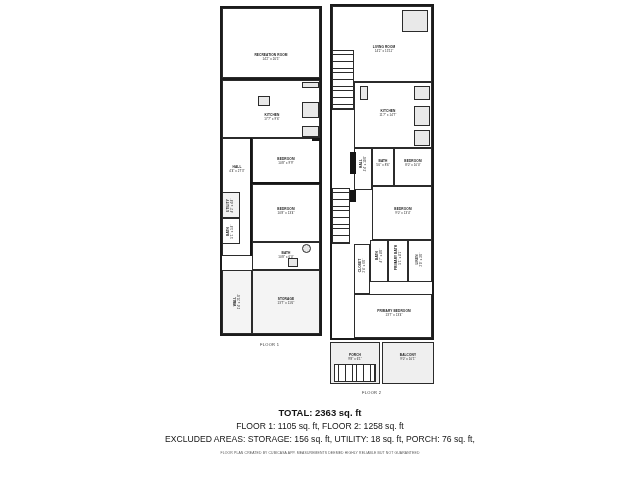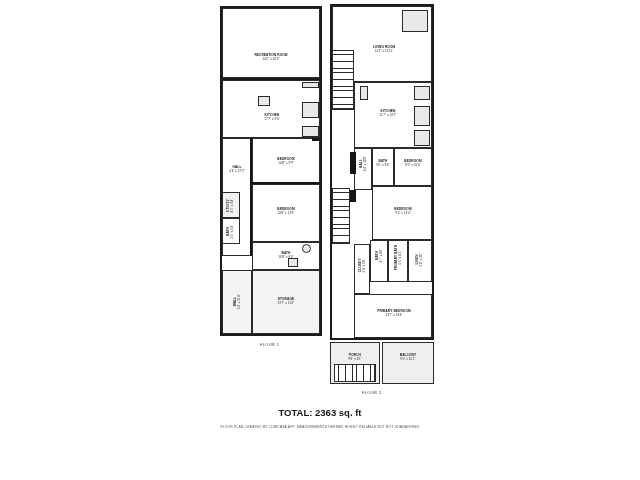--- a/index.html
+++ b/index.html
@@ -226,16 +226,18 @@
     <div class="lbl" style="left:64px;top:352px;width:36px;">
       <span class="n">BALCONY</span>
       <span class="d">9'0" x 10'1"</span>
     </div>
 
     <div class="floorcap" style="left:36px;top:388px;">FLOOR 2</div>
   </div>
 
   <div id="footer">
     <div class="t1">TOTAL: 2363 sq. ft</div>
+    <div class="t2">FLOOR 1: 1105 sq. ft, FLOOR 2: 1258 sq. ft</div>
+    <div class="t3">EXCLUDED AREAS: STORAGE: 156 sq. ft, UTILITY: 18 sq. ft, PORCH: 76 sq. ft,</div>
     <div class="tiny">FLOOR PLAN CREATED BY CUBICASA APP. MEASUREMENTS DEEMED HIGHLY RELIABLE BUT NOT GUARANTEED</div>
   </div>
 
 </div>
 
 </body></html>

